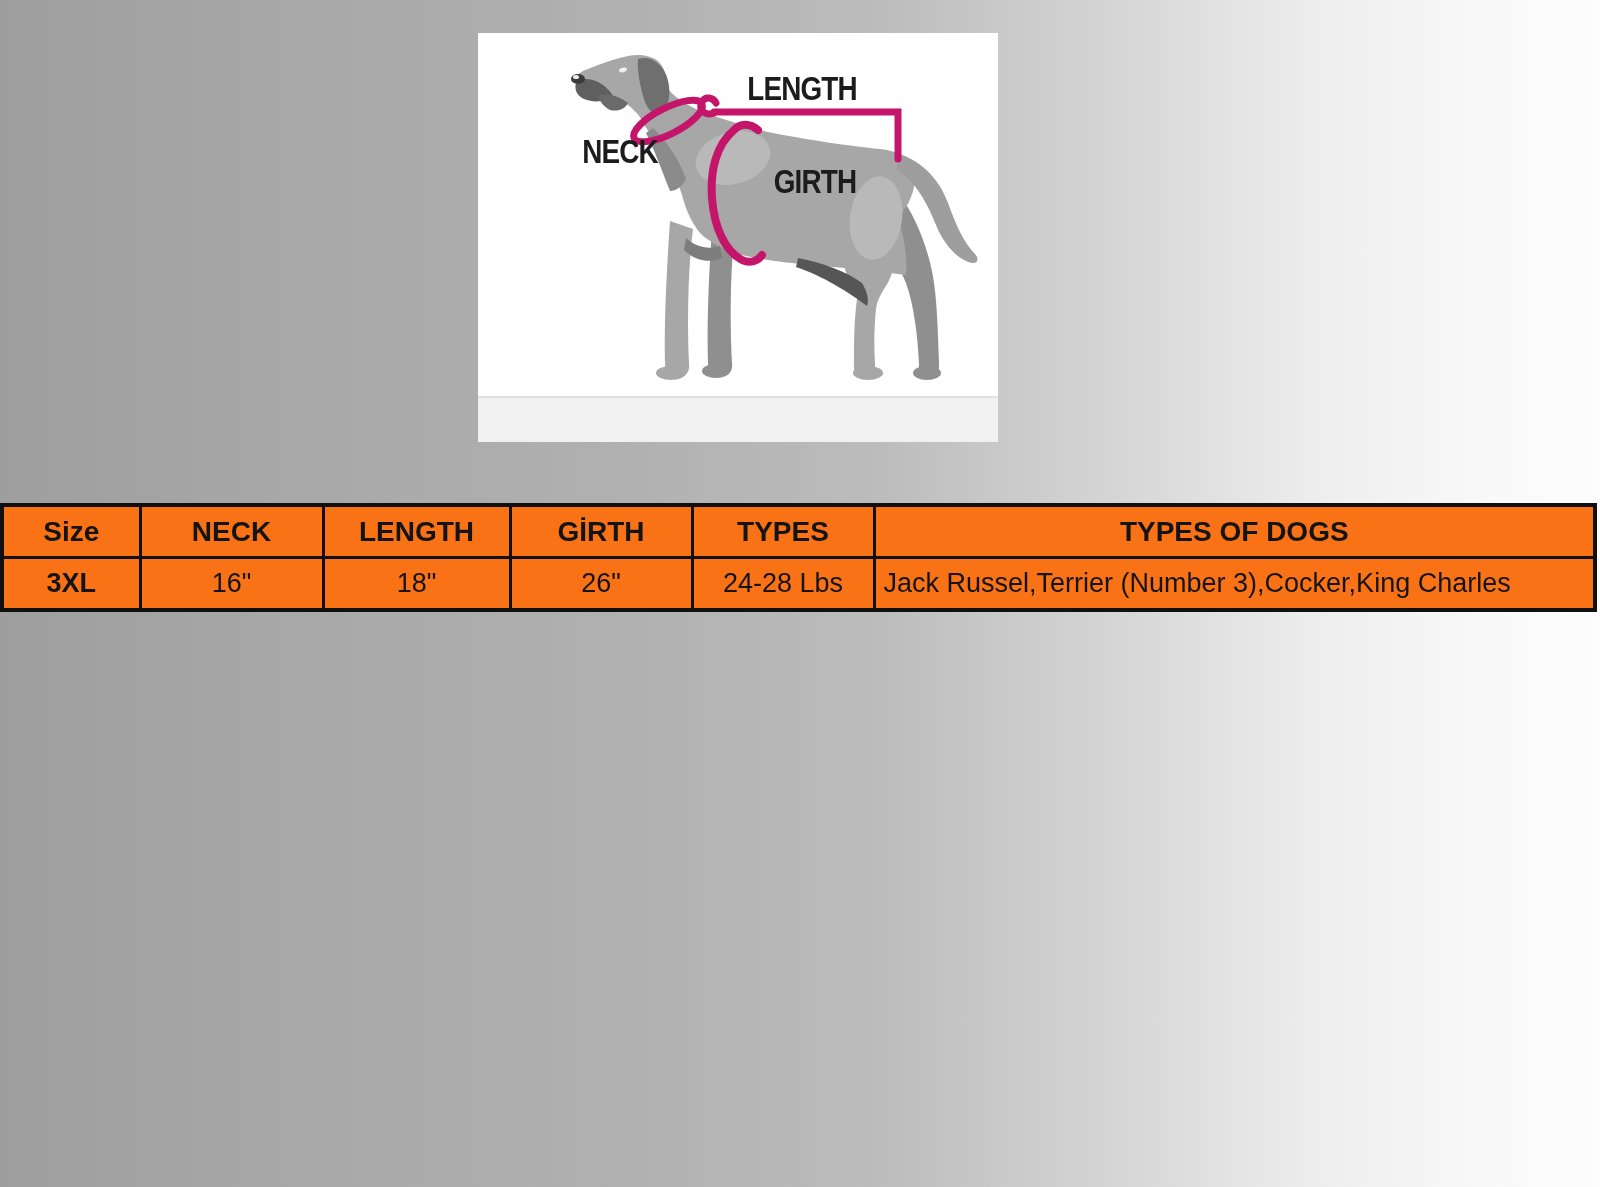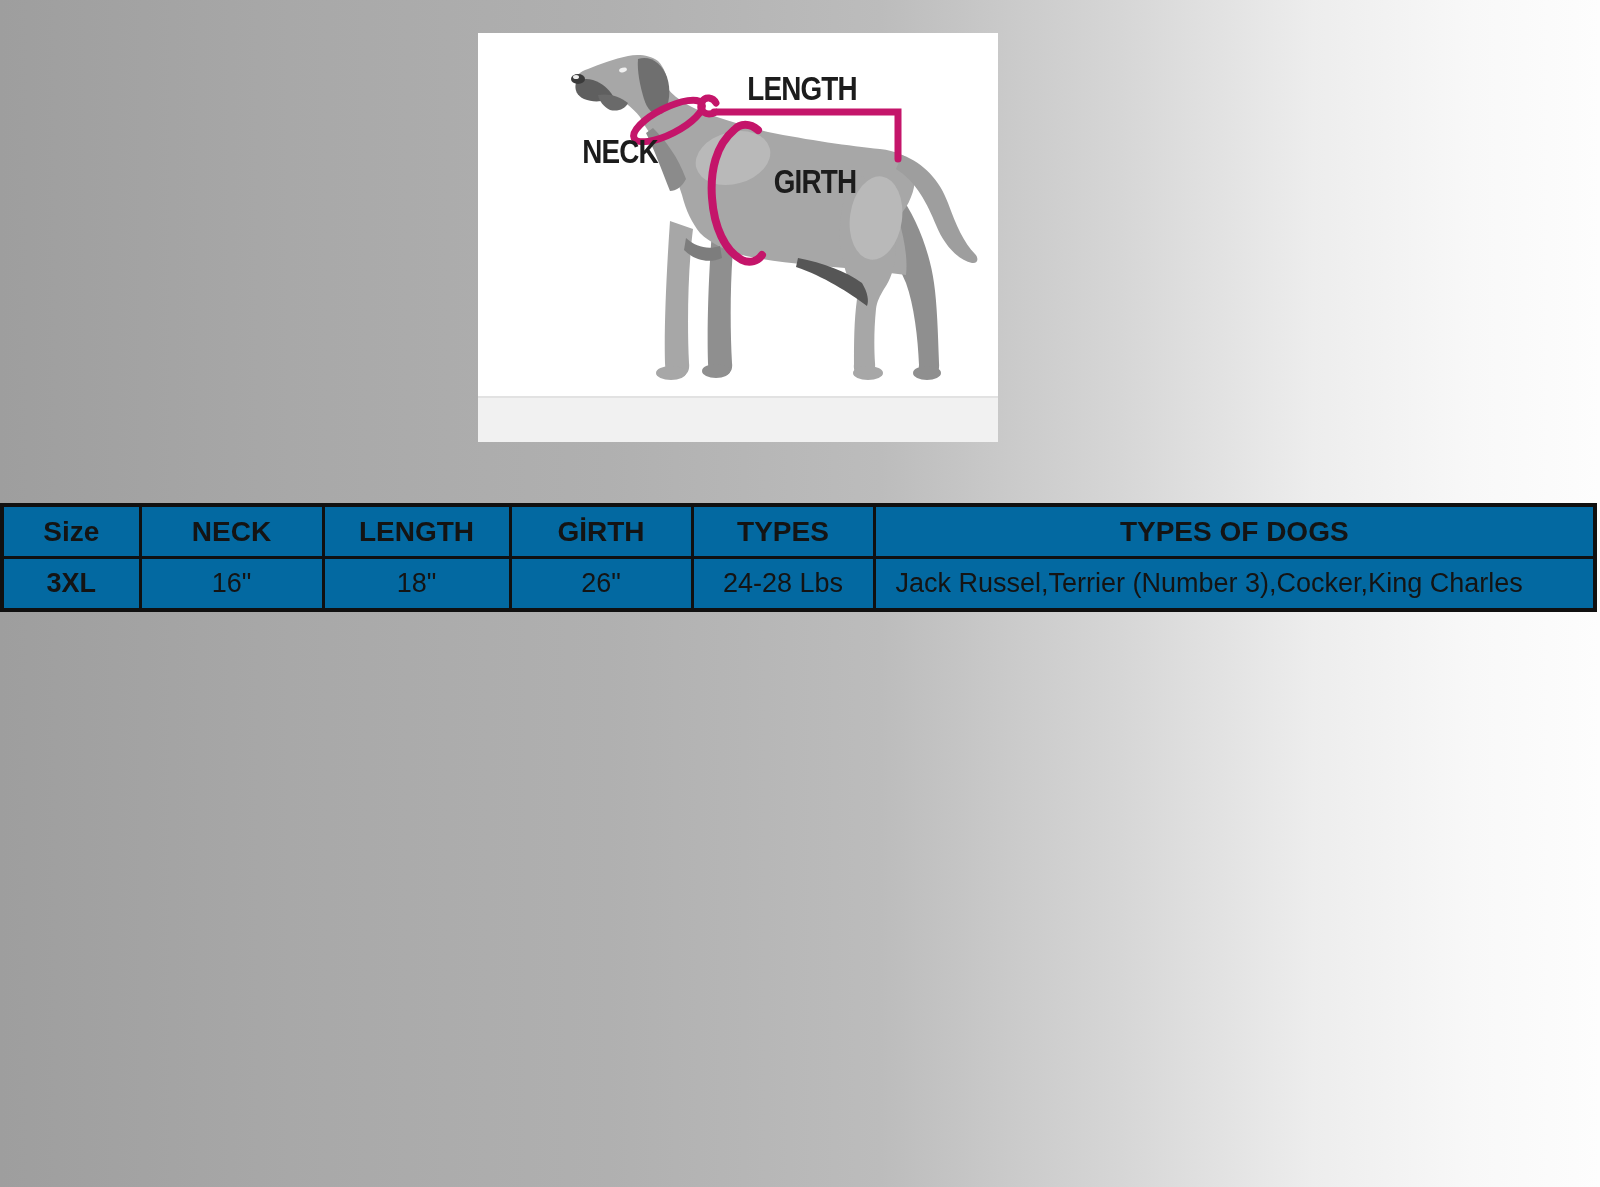--- a/index.html
+++ b/index.html
@@ -32,28 +32,28 @@
     background:#f8f8f8;
     font-family:"Liberation Sans", sans-serif;
   }
   table.size-chart th, table.size-chart td{
     border:3px solid #101010;
     height:49px;
     padding:0;
     text-align:center;
     vertical-align:middle;
     color:#141414;
-    background:#0369a1;
+    background:#f97316;
     white-space:nowrap;
     overflow:hidden;
   }
   table.size-chart th{font-size:28px;font-weight:bold;}
   table.size-chart td{font-size:27px;font-weight:normal;}
   table.size-chart td.size-col{font-weight:bold;}
-  table.size-chart td.types-col{text-align:left;padding-left:20px;}
+  table.size-chart td.types-col{text-align:left;padding-left:8px;}
 </style>
 </head>
 <body>
 
 <div class="stage">
 
   <div class="photo-panel">
     <svg viewBox="0 0 520 409" xmlns="http://www.w3.org/2000/svg">
 
       <rect x="0" y="364" width="520" height="45" fill="#f1f1f1"></rect>

